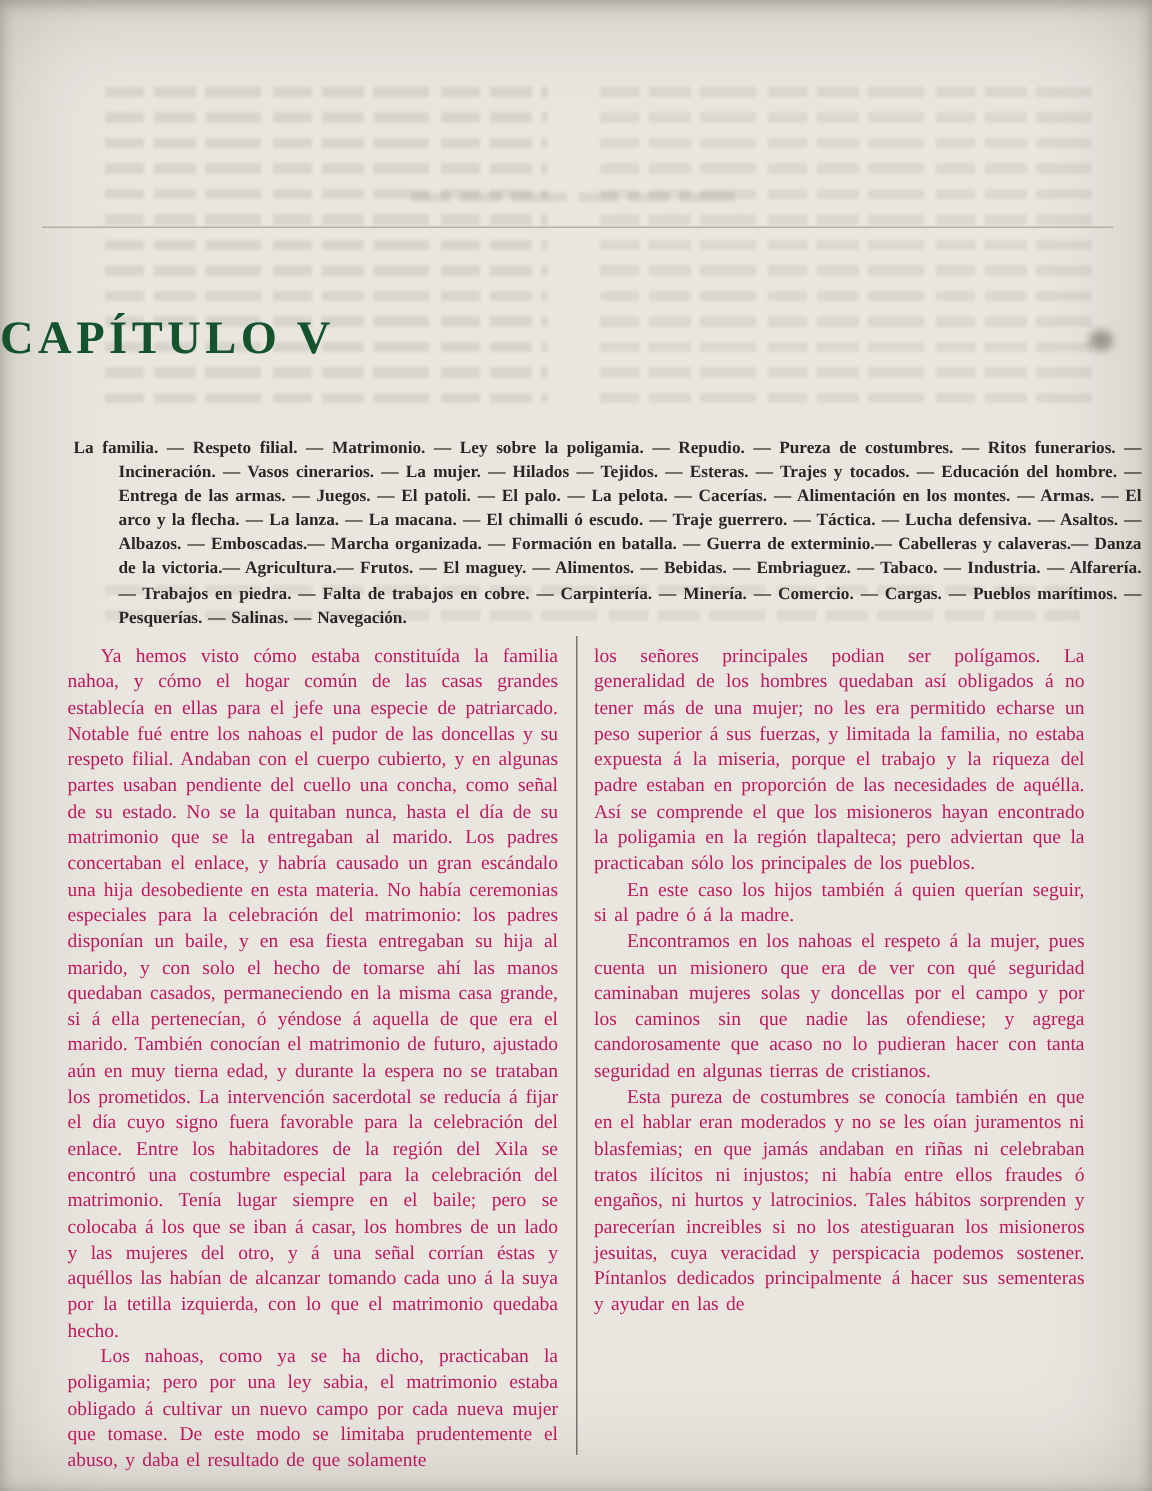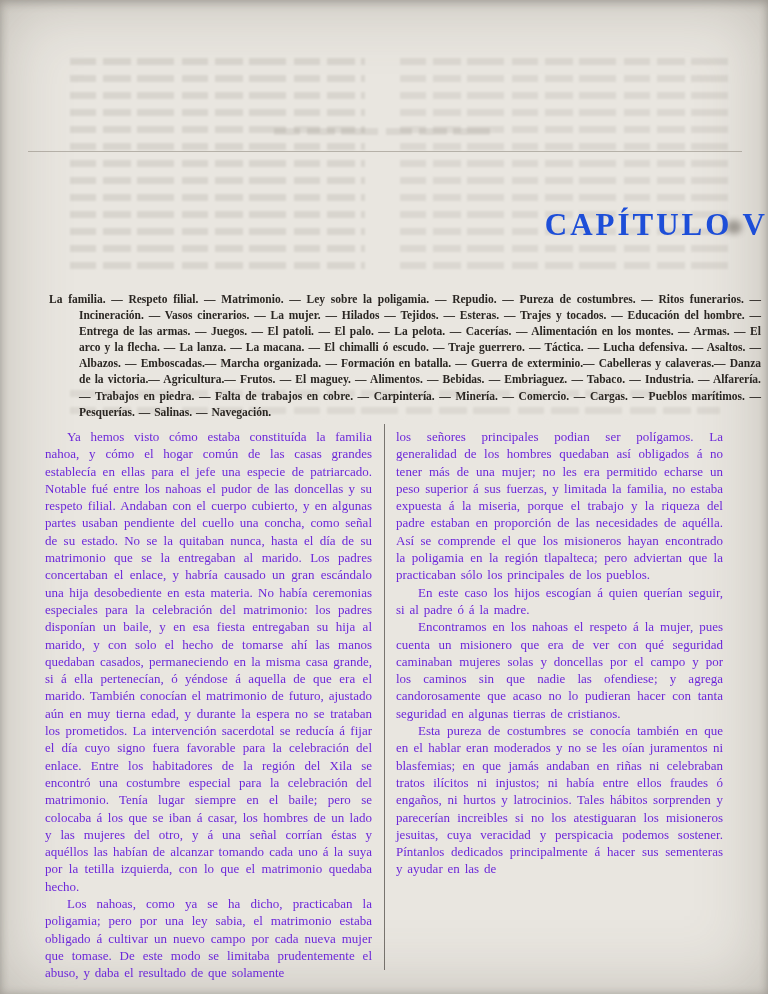--- a/index.html
+++ b/index.html
@@ -36,23 +36,23 @@
     position:absolute;left:28px;top:151px;width:714px;height:1px;
     background:#8d877c;opacity:.55;filter:blur(.4px);
   }
   .smudge{
     position:absolute;right:26px;top:220px;width:16px;height:14px;
     background:#4a443c;opacity:.45;filter:blur(3px);border-radius:50%;
   }
   
   .chapter-title{
     position:absolute;top:207px;left:0;right:0;
-    margin:0;text-align:right;
+    margin:0;text-align:left;
     font-size:31px;font-weight:700;letter-spacing:3px;
-    color:#1d4ed8;
+    color:#14532d;
   }
   .chapter-summary{
     position:absolute;top:287px;left:45px;width:682px;
     margin:4px;
     font-size:11.5px;line-height:16.1px;font-weight:700;
     text-align:justify;
     padding-left:30px;text-indent:-30px;
     color:#2a2622;
     word-spacing:1px;
   }
@@ -62,21 +62,21 @@
   .col{
     position:absolute;top:4px;width:327px;
   }
   .col-left{left:0;}
   .col-right{right:4px;}
   .col p{
     margin:0;
     font-size:13px;line-height:17.3px;
     text-align:justify;
     word-spacing:1.6px;
-    color:#6d28d9;
+    color:#be185d;
   }
   .col p.indent{text-indent:22px;}
   .divider{
     position:absolute;left:339px;top:0;width:1px;height:546px;
     background:rgba(45,40,35,.60);
   }
 </style>
 </head>
 <body>
 
@@ -96,19 +96,19 @@
   <div class="columns">
     <div class="col col-left">
       <p class="indent">Ya hemos visto cómo estaba constituída la familia nahoa, y cómo el hogar común de las casas grandes establecía en ellas para el jefe una especie de patriarcado. Notable fué entre los nahoas el pudor de las doncellas y su respeto filial. Andaban con el cuerpo cubierto, y en algunas partes usaban pendiente del cuello una concha, como señal de su estado. No se la quitaban nunca, hasta el día de su matrimonio que se la entregaban al marido. Los padres concertaban el enlace, y habría causado un gran escándalo una hija desobediente en esta materia. No había ceremonias especiales para la celebración del matrimonio: los padres disponían un baile, y en esa fiesta entregaban su hija al marido, y con solo el hecho de tomarse ahí las manos quedaban casados, permaneciendo en la misma casa grande, si á ella pertenecían, ó yéndose á aquella de que era el marido. También conocían el matrimonio de futuro, ajustado aún en muy tierna edad, y durante la espera no se trataban los prometidos. La intervención sacerdotal se reducía á fijar el día cuyo signo fuera favorable para la celebración del enlace. Entre los habitadores de la región del Xila se encontró una costumbre especial para la celebración del matrimonio. Tenía lugar siempre en el baile; pero se colocaba á los que se iban á casar, los hombres de un lado y las mujeres del otro, y á una señal corrían éstas y aquéllos las habían de alcanzar tomando cada uno á la suya por la tetilla izquierda, con lo que el matrimonio quedaba hecho.</p>
       <p class="indent">Los nahoas, como ya se ha dicho, practicaban la poligamia; pero por una ley sabia, el matrimonio estaba obligado á cultivar un nuevo campo por cada nueva mujer que tomase. De este modo se limitaba prudentemente el abuso, y daba el resultado de que solamente</p>
     </div>
 
     <div class="divider"></div>
 
     <div class="col col-right">
       <p>los señores principales podian ser polígamos. La generalidad de los hombres quedaban así obligados á no tener más de una mujer; no les era permitido echarse un peso superior á sus fuerzas, y limitada la familia, no estaba expuesta á la miseria, porque el trabajo y la riqueza del padre estaban en proporción de las necesidades de aquélla. Así se comprende el que los misioneros hayan encontrado la poligamia en la región tlapalteca; pero adviertan que la practicaban sólo los principales de los pueblos.</p>
-      <p class="indent">En este caso los hijos escogían á quien querían seguir, si al padre ó á la madre.</p>
+      <p class="indent">En este caso los hijos también á quien querían seguir, si al padre ó á la madre.</p>
       <p class="indent">Encontramos en los nahoas el respeto á la mujer, pues cuenta un misionero que era de ver con qué seguridad caminaban mujeres solas y doncellas por el campo y por los caminos sin que nadie las ofendiese; y agrega candorosamente que acaso no lo pudieran hacer con tanta seguridad en algunas tierras de cristianos.</p>
       <p class="indent">Esta pureza de costumbres se conocía también en que en el hablar eran moderados y no se les oían juramentos ni blasfemias; en que jamás andaban en riñas ni celebraban tratos ilícitos ni injustos; ni había entre ellos fraudes ó engaños, ni hurtos y latrocinios. Tales hábitos sorprenden y parecerían increibles si no los atestiguaran los misioneros jesuitas, cuya veracidad y perspicacia podemos sostener. Píntanlos dedicados principalmente á hacer sus sementeras y ayudar en las de</p>
     </div>
   </div>
 
 </div>
 
 </body></html>

